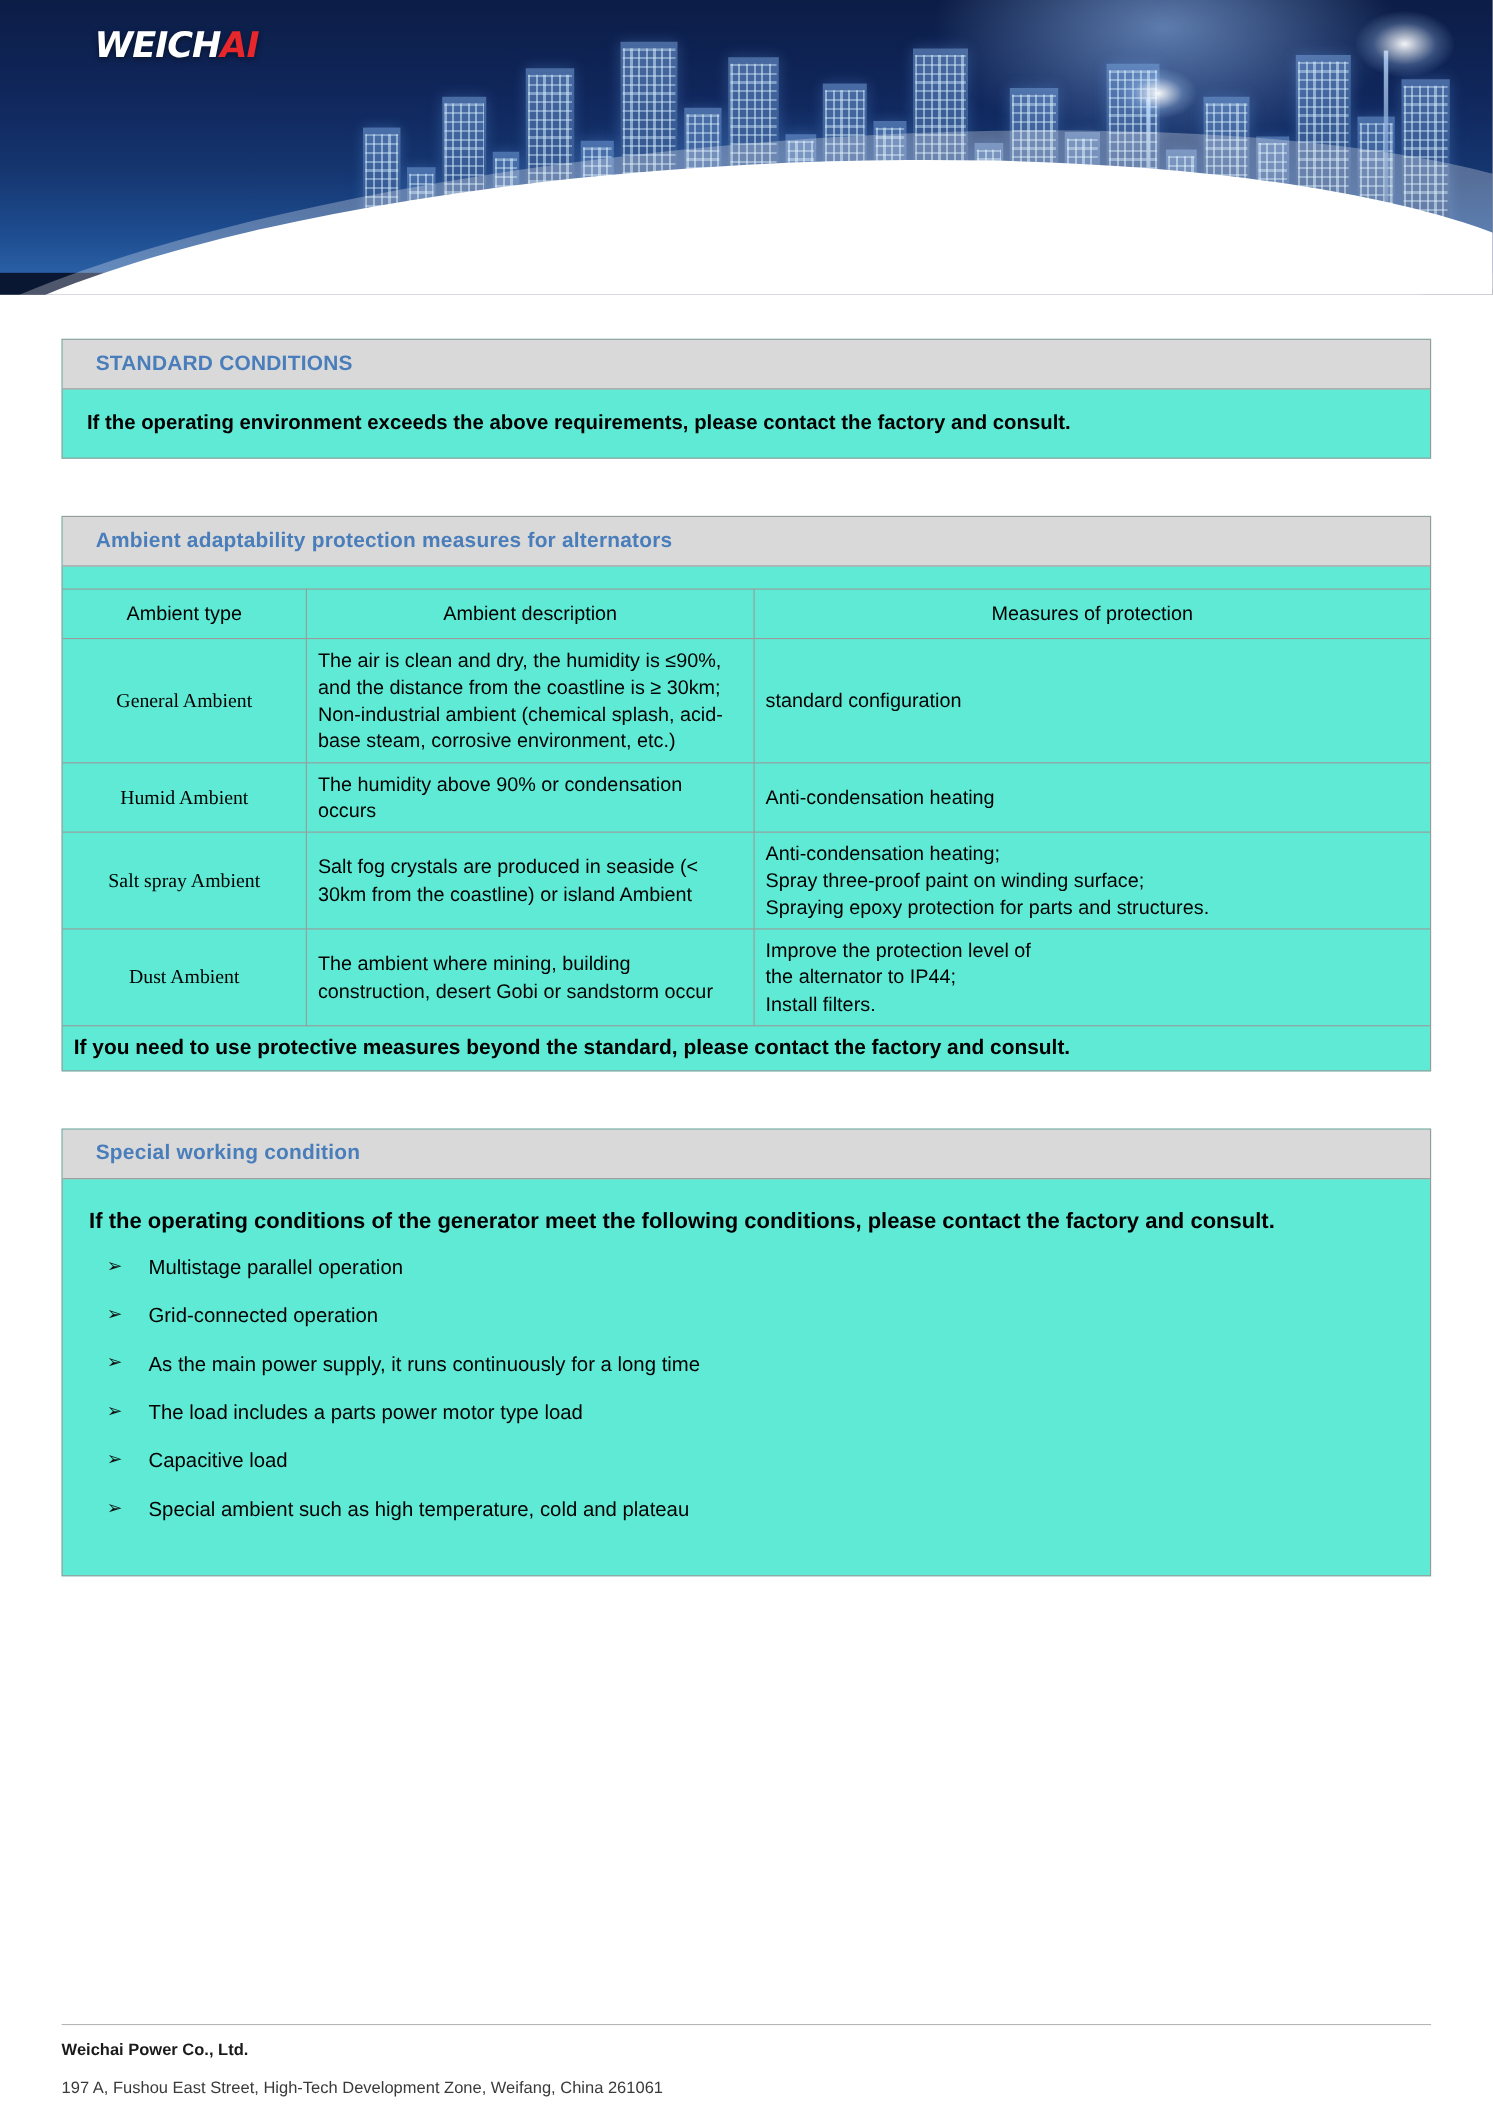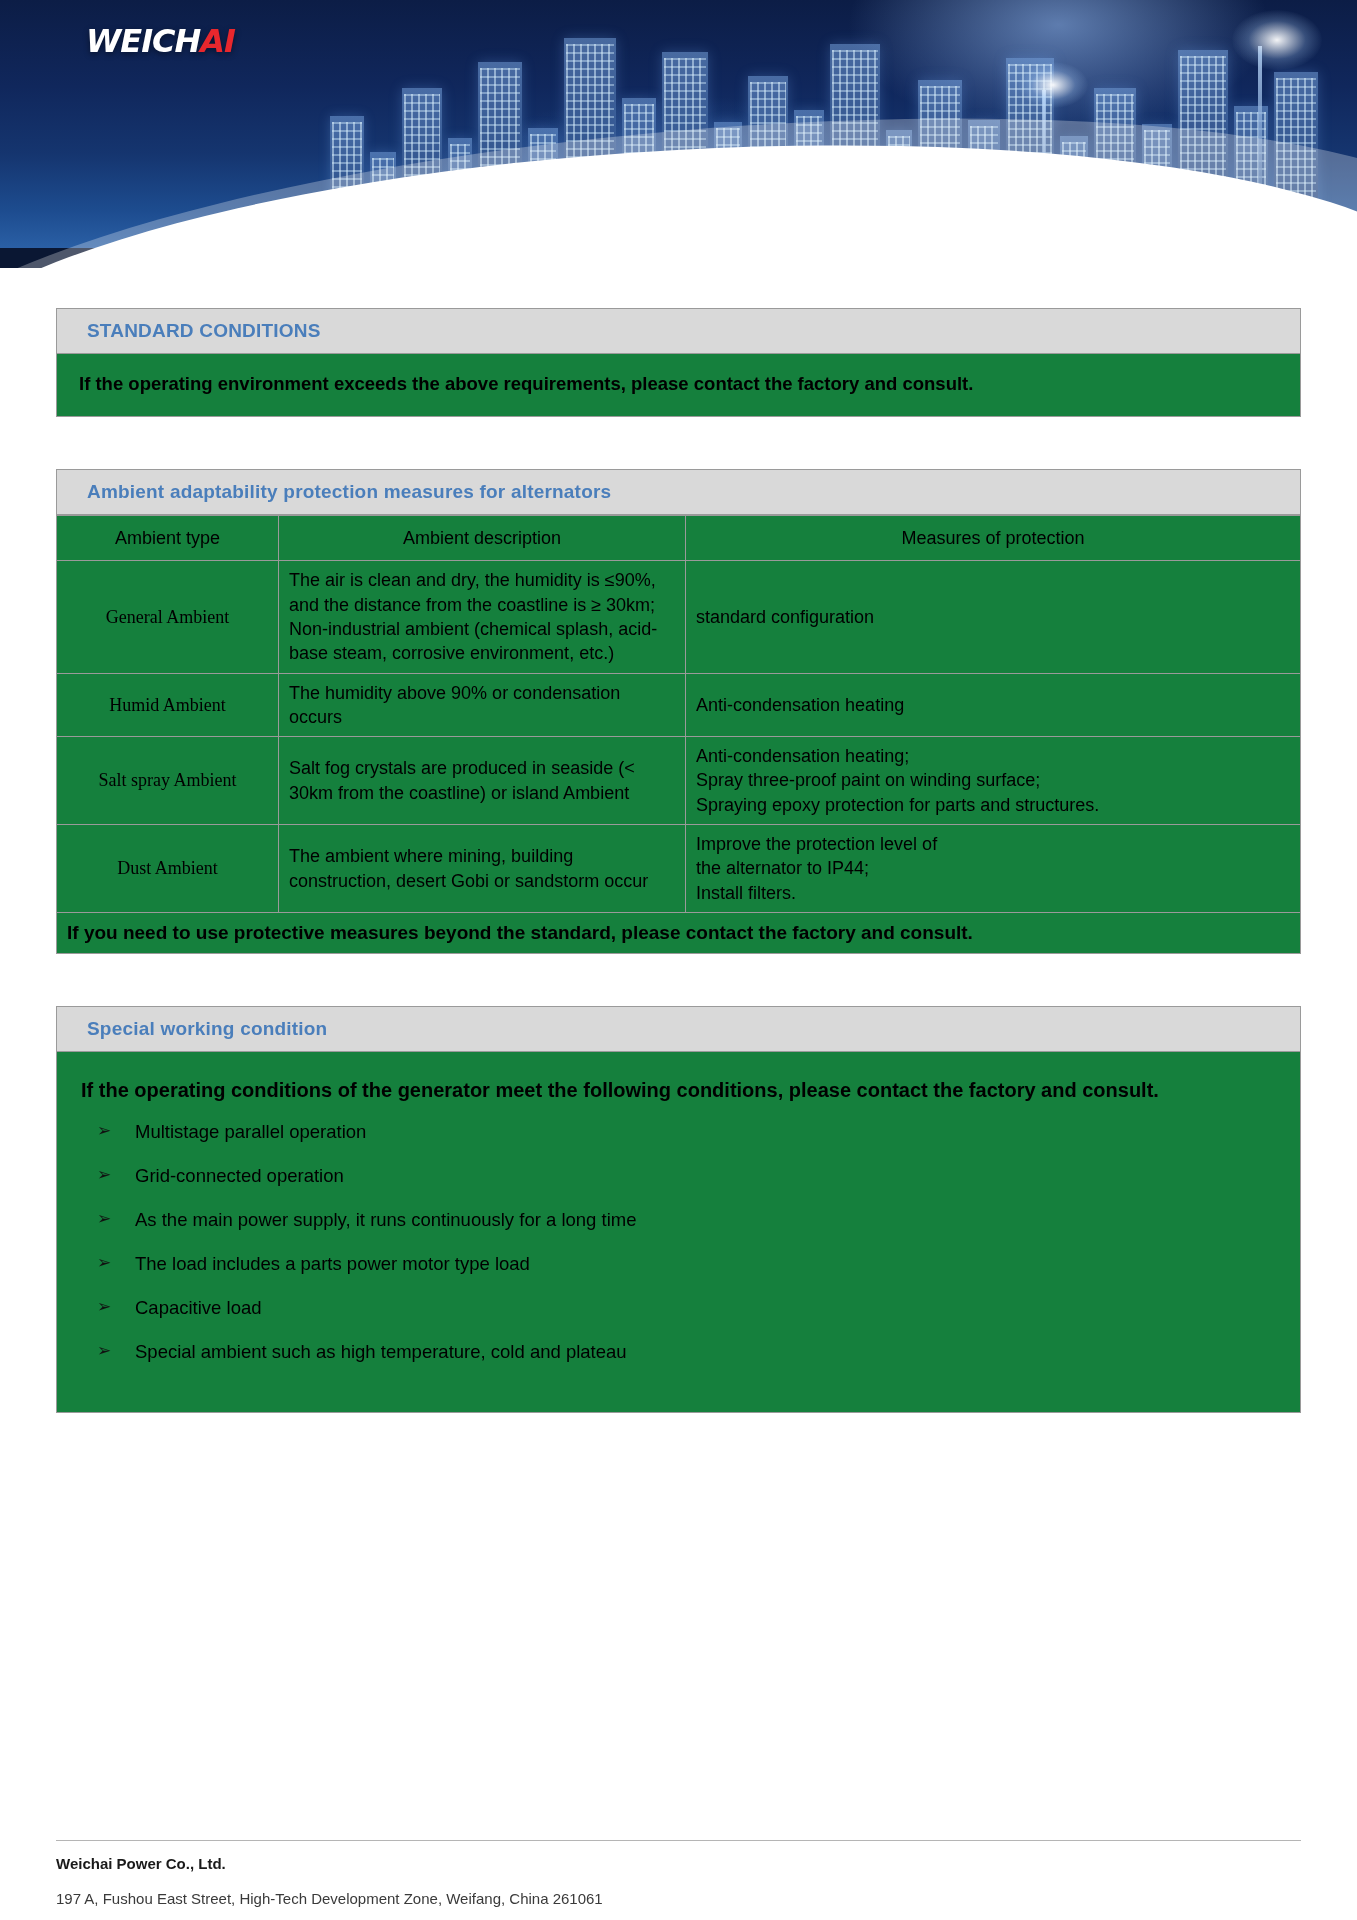--- a/index.html
+++ b/index.html
@@ -99,21 +99,21 @@
 
   
   .content {
     position: absolute;
     left: 0; top: 268px;
     width: 1357px;
   }
   .panel {
     margin: 0 56px 0 56px;
     border: 1px solid #9a9a9a;
-    background: #15803d;
+    background: #5eead4;
   }
   .panel-header {
     background: #d9d9d9;
     border-bottom: 1px solid #9a9a9a;
     padding: 11px 0 11px 30px;
     font-size: 19px;
     font-weight: bold;
     color: #4a7ebb;
     letter-spacing: 0.2px;
   }
@@ -148,21 +148,21 @@
   .col1 { width: 205px; }
   .col2 { width: 390px; }
   .note-row td {
     border: 1px solid #9a9a9a;
     border-top: 1px solid #9a9a9a;
     font-weight: bold;
     font-size: 19px;
     padding: 10px 12px;
     text-align: left;
   }
-  .table-wrap { padding: 0; }
+  .table-wrap { padding: 0; margin-top: 20px; }
   .table-wrap table.amb td:first-child { border-left: none; }
   .table-wrap table.amb td:last-child { border-right: none; }
   .table-wrap table.amb tr:last-child td { border-bottom: none; }
 
   
   .lead {
     font-size: 20px;
     font-weight: bold;
     line-height: 1.62;
     margin: 4px 0 14px 2px;

